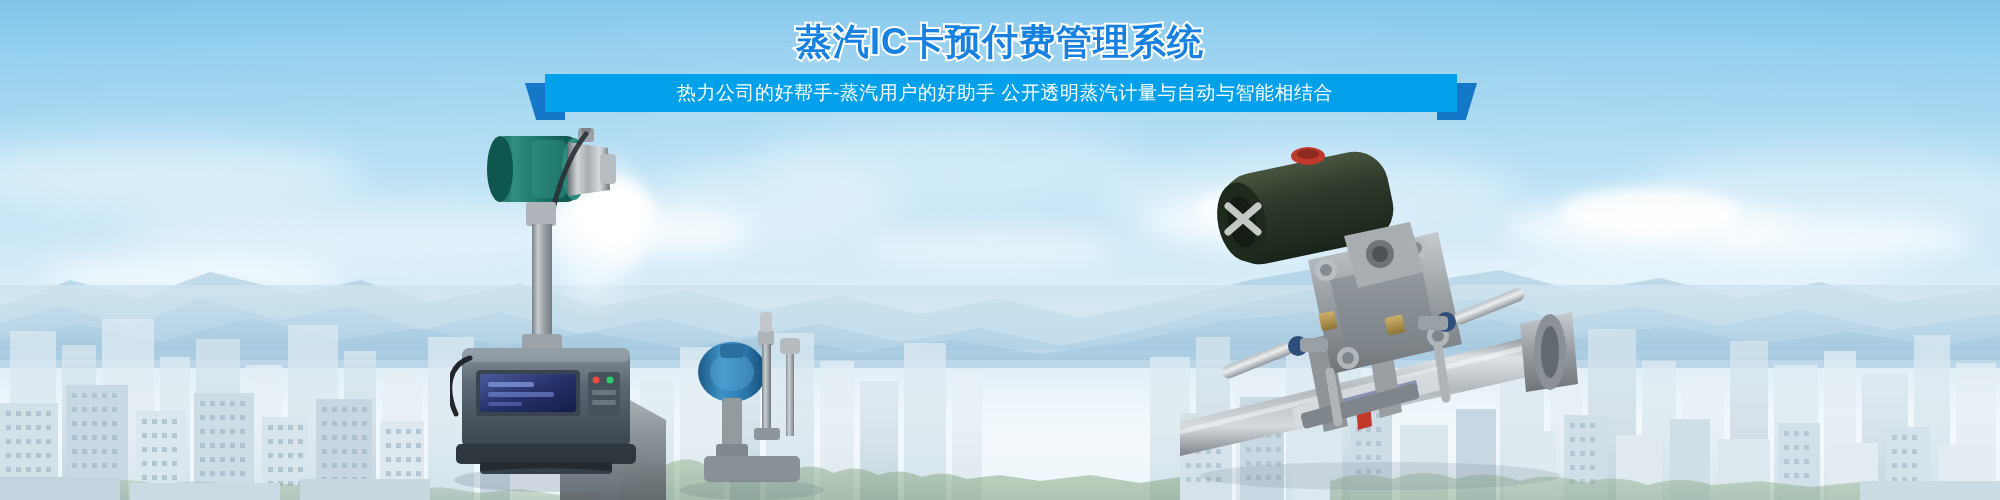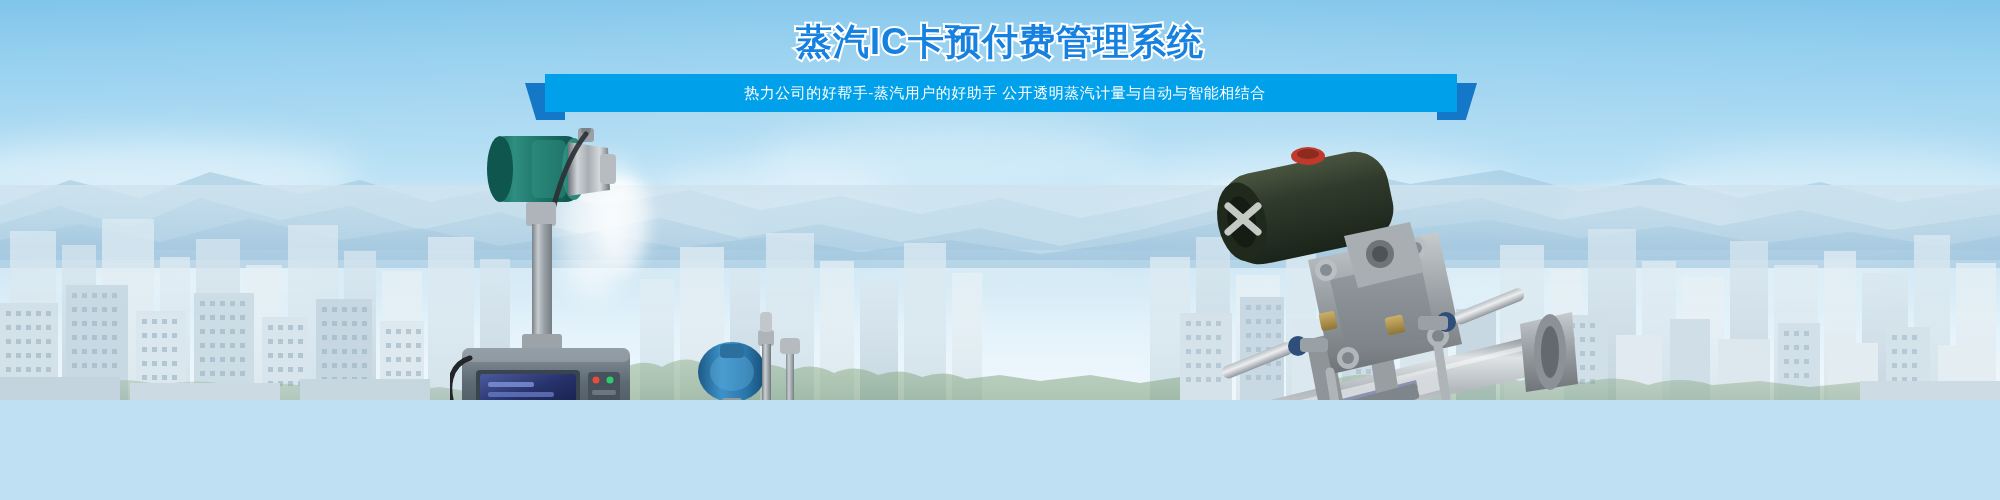--- a/index.html
+++ b/index.html
@@ -1,19 +1,19 @@
 <!DOCTYPE html>
 <html><head>
 <meta charset="utf-8">
 <style>
   * { margin:0; padding:0; box-sizing:border-box; }
   html,body { width:2000px; height:500px; overflow:hidden; }
   body { font-family:"Liberation Sans","DejaVu Sans",sans-serif; background:#bfe0f2; }
 
-  #banner { position:relative; width:2000px; height:400px; overflow:hidden; }
+  #banner { position:relative; width:2000px; height:500px; overflow:hidden; }
 
   
   .sky {
     position:absolute; left:0; top:0; width:2000px; height:500px;
     background:linear-gradient(to bottom,
       #7cc3ea 0%, #8fcdee 10%, #a3d6f1 22%, #b6dff4 34%,
       #c9e6f6 46%, #d9eef9 58%, #e6f3fb 68%, #eef7fc 78%, #f2f8fc 88%, #eef6fb 100%);
   }
   .sky-vignette {
     position:absolute; left:0; top:0; width:2000px; height:500px;
@@ -49,21 +49,21 @@
   }
   .ribbon-tail.l { left:525px; clip-path:polygon(0 0, 100% 0, 100% 100%, 28% 100%); }
   .ribbon-tail.r { left:1437px; clip-path:polygon(0 0, 100% 0, 72% 100%, 0 100%); }
   .ribbon-main {
     position:absolute; left:545px; top:0px; width:912px; height:38px;
     background:#00a0ea;
   }
   .ribbon-text {
     position:absolute; left:545px; top:0px; width:912px; height:38px;
     display:flex; align-items:center; justify-content:center;
-    color:#ffffff; font-size:15px; line-height:38px; letter-spacing:0.5px;
+    color:#ffffff; font-size:19px; line-height:38px; letter-spacing:0.5px;
     white-space:nowrap;
     padding-left:8px;
   }
 
   
   .equip { position:absolute; }
 </style>
 </head>
 <body>
 

